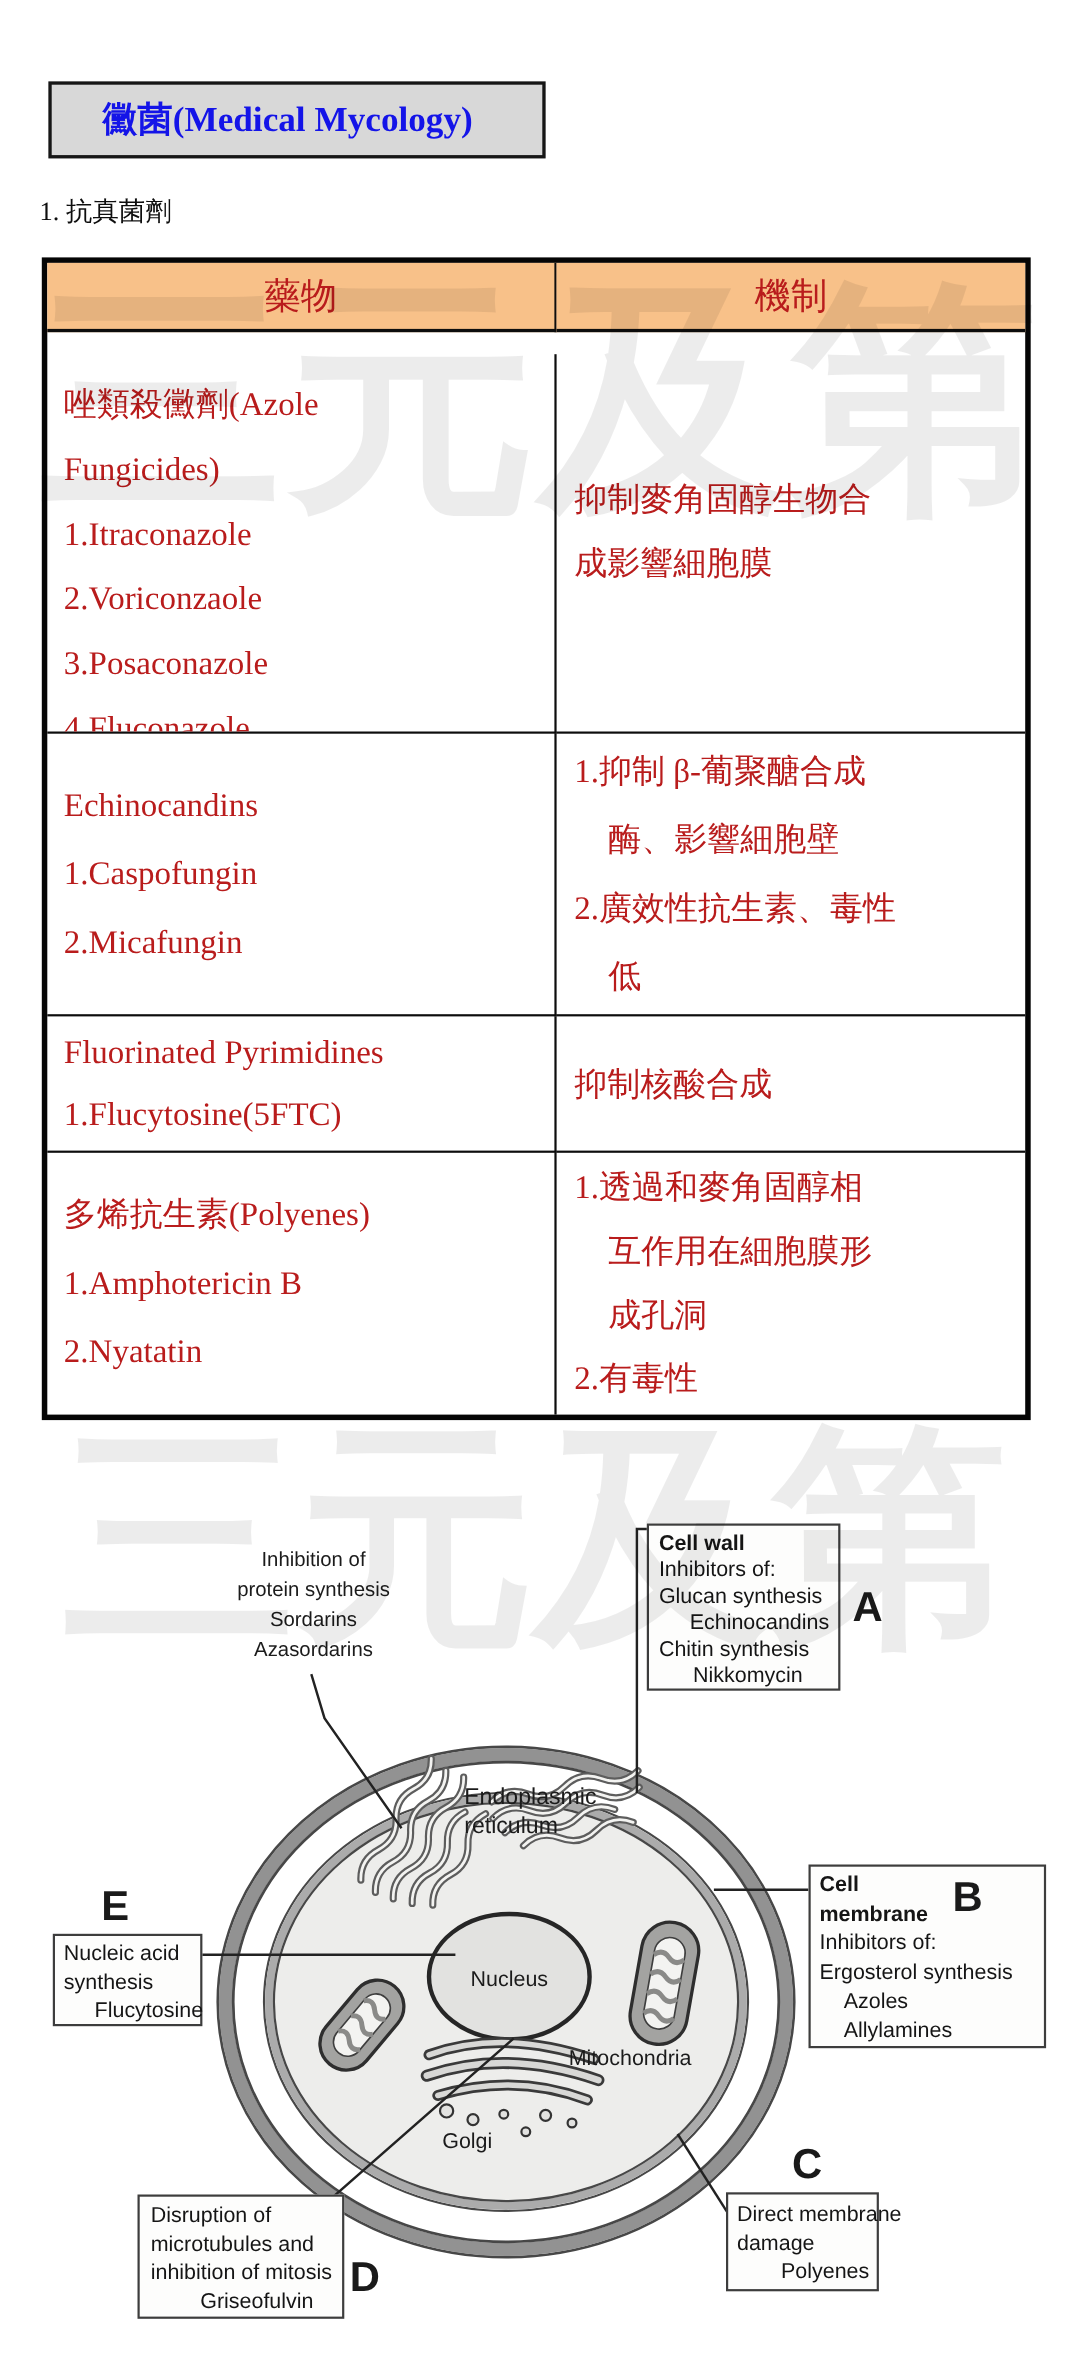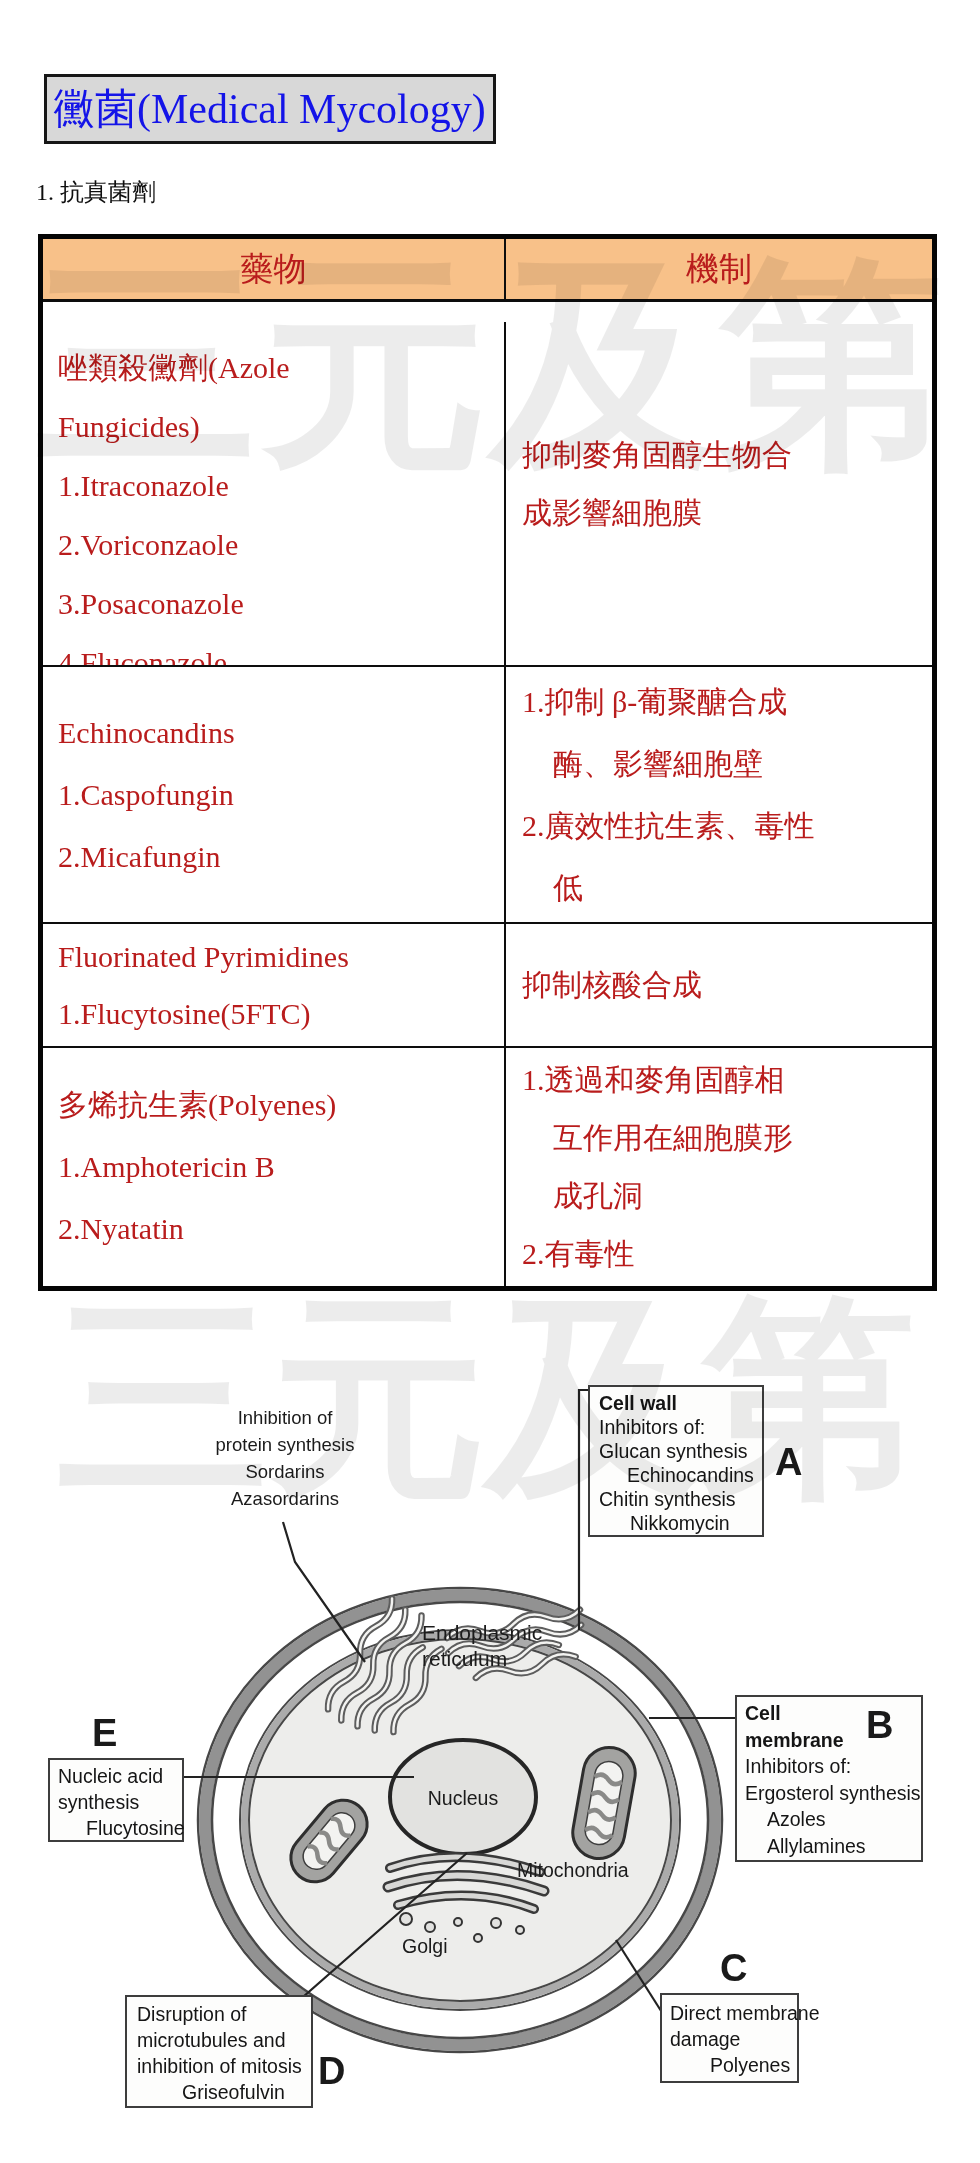--- a/index.html
+++ b/index.html
@@ -8,22 +8,22 @@
 
   
   .wm{position:absolute;display:flex;justify-content:space-between;
       color:rgba(0,0,0,0.075);font-family:"DejaVu Sans",sans-serif;font-weight:bold;
       line-height:1;z-index:40;pointer-events:none;white-space:nowrap;}
 
   
   .title-box{position:absolute;left:44px;top:74px;width:452px;height:70px;
       background:#d8d8d8;border:3px solid #161616;box-sizing:border-box;
       display:flex;align-items:center;z-index:2;}
-  .title-text{color:#1414e8;font-weight:normal;font-size:42px;padding-left:6px;
-      letter-spacing:0px;white-space:nowrap;}
+  .title-text{color:#1414e8;font-weight:bold;font-size:32px;padding-left:6px;
+      letter-spacing:0px;white-space:nowrap;margin-left:40px;}
   .section-heading{position:absolute;left:36px;top:176px;font-size:24px;color:#0e0e0e;z-index:2;}
 
   
   .tbl{position:absolute;left:38px;top:234px;width:899px;box-sizing:border-box;
       border:5px solid #050505;display:grid;grid-template-columns:463px 1fr;
       grid-template-rows:63px 365px 257px 124px 238px;z-index:2;background:transparent;}
   .cell{box-sizing:border-box;font-size:30px;color:#b91c1c;overflow:hidden;}
   .bR{border-right:2.5px solid #0d0d0d;}
   .bB{border-bottom:2.5px solid #0d0d0d;}
   .hdr{background:#f8c189;display:flex;align-items:center;justify-content:center;
@@ -204,21 +204,21 @@
   <div class="dbox" style="left:588px;top:45px;width:176px;height:152px;padding:4px 9px;line-height:24px;">
     <div class="bl bold">Cell wall</div>
     <div class="bl">Inhibitors of:</div>
     <div class="bl">Glucan synthesis</div>
     <div class="bl i28">Echinocandins</div>
     <div class="bl">Chitin synthesis</div>
     <div class="bl i31">Nikkomycin</div>
   </div>
   <span class="dletter" style="left:775px;top:101px;">A</span>
 
-  <div class="dbox" style="left:735px;top:355px;width:188px;height:167px;padding:3px 8px;line-height:26.5px;">
+  <div class="dbox" style="left:735px;top:355px;width:216px;height:167px;padding:3px 8px;line-height:26.5px;">
     <div class="bl bold">Cell</div>
     <div class="bl bold">membrane</div>
     <div class="bl">Inhibitors of:</div>
     <div class="bl">Ergosterol synthesis</div>
     <div class="bl i22">Azoles</div>
     <div class="bl i22">Allylamines</div>
   </div>
   <span class="dletter" style="left:866px;top:364px;">B</span>
 
   <div class="dbox" style="left:660px;top:653px;width:139px;height:90px;padding:5px 8px;line-height:26px;">

